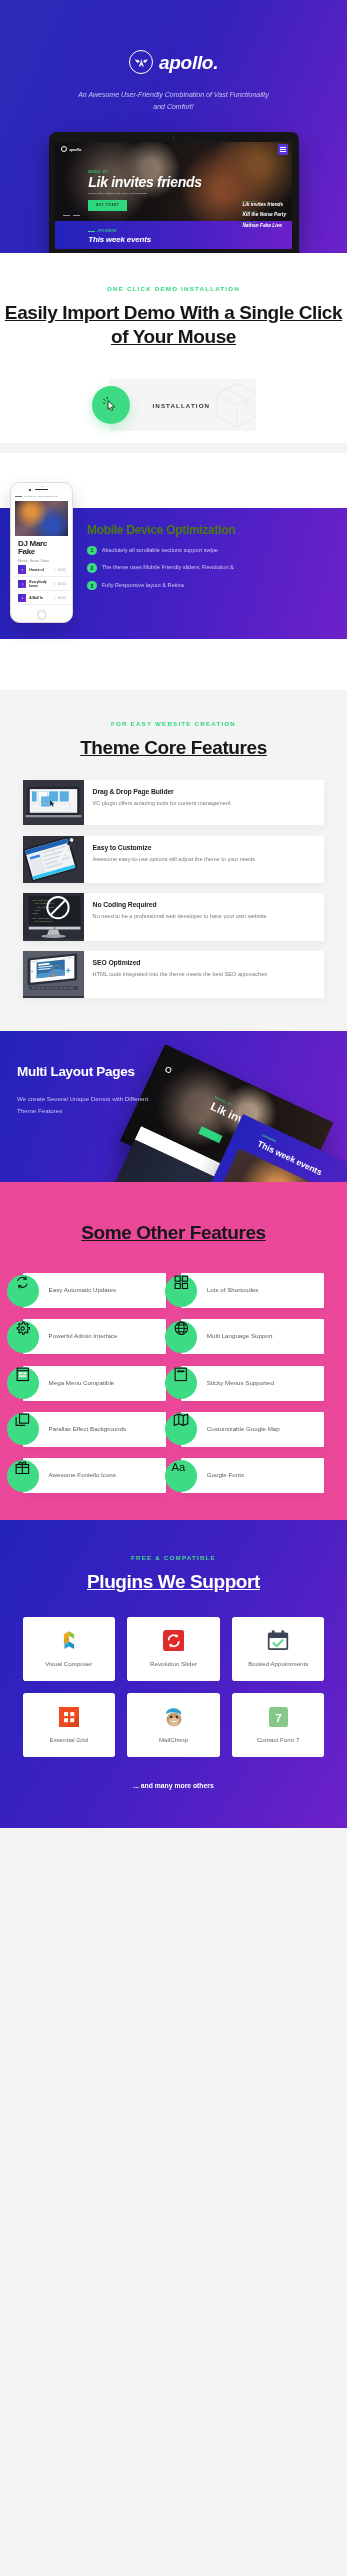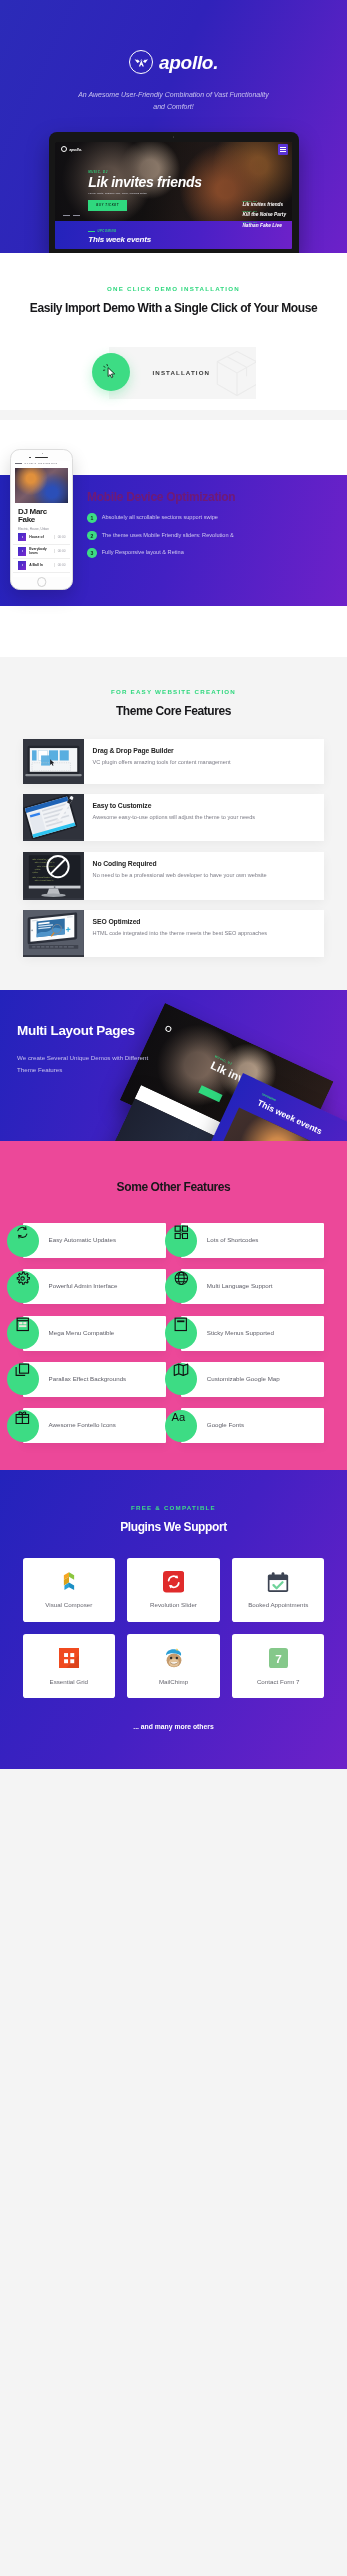--- a/index.html
+++ b/index.html
@@ -113,22 +113,22 @@
   .scr-foot .kick b { display: inline-block; width: 6.8px; height: 0.6px; background: #2fd87e; vertical-align: middle; margin-right: 2.3px; }
   .scr-foot .ttl { position: absolute; left: 33px; top: 14.7px; color: #fff; font-size: 8px; font-weight: 700; letter-spacing: -0.2px; }
 
   
   .sec { padding: 0 10.2px; }
   .kicker {
     text-align: center; color: #2fd87e; font-size: 6.2px; font-weight: 700;
     letter-spacing: 1.2px;
   }
   .h2 {
-    text-align: center; font-size: 12px; font-weight: 700; letter-spacing: -0.4px;
-    line-height: 1.25; color: #17171a; margin-top: 9px;
+    text-align: center; font-size: 19px; font-weight: 700; letter-spacing: -0.4px;
+    line-height: 1.25; color: #17171a; margin-top: 9px; text-decoration: underline;
   }
 
   .import-sec { background: #fff; padding: 32px 0 0; }
   .install-wrap { margin: 26px auto 0; width: 164px; position: relative; height: 68px; }
   .install-card {
     position: absolute; left: 17px; top: 4.5px; right: 0; height: 52px;
     background: #f5f5f5; display: flex; align-items: center;
     padding-left: 44px; overflow: hidden;
   }
   .install-card .lbl { font-size: 6.2px; font-weight: 700; letter-spacing: 1.1px; color: #3a3a3a; }
@@ -172,21 +172,21 @@
   }
   .ps-title { font-size: 8px; font-weight: 700; line-height: 1.02; letter-spacing: -0.3px; padding: 4.5px 4.5px 0; }
   .ps-genre { font-size: 3.1px; color: #8b8b95; padding: 2.8px 4.5px 0; }
   .ps-track { display: flex; align-items: center; gap: 2.8px; padding: 2.3px 4.5px; border-bottom: 0.6px solid #eee; }
   .ps-play { width: 8.5px; height: 8.5px; background: linear-gradient(135deg, #3a2bc5, #7b2ad0); display: flex; align-items: center; justify-content: center; flex: 0 0 auto; }
   .ps-play i { width: 0; height: 0; border-left: 1.7px solid #fff; border-top: 1.1px solid transparent; border-bottom: 1.1px solid transparent; }
   .ps-tname { font-size: 3.4px; font-weight: 700; flex: 1; }
   .ps-ttime { font-size: 3.1px; color: #9a9aa3; border-left: 0.6px solid #e3e3e3; padding-left: 2.8px; }
 
   .mobile-copy { position: absolute; left: 87px; right: 9px; top: 71px; z-index: 4; }
-  .mobile-copy h3 { color: #701a75; font-size: 12px; font-weight: 700; line-height: 1.15; letter-spacing: -0.3px; }
+  .mobile-copy h3 { color: #4d7c0f; font-size: 12px; font-weight: 700; line-height: 1.15; letter-spacing: -0.3px; }
   .mfeat { display: flex; gap: 5.1px; margin-top: 8px; align-items: flex-start; }
   .mfeat .num {
     width: 9.6px; height: 9.6px; border-radius: 50%; background: #3ddc84;
     color: #10301f; font-size: 5.1px; font-weight: 700;
     display: flex; align-items: center; justify-content: center; flex: 0 0 auto;
   }
   .mfeat .txt { color: #cfc8ef; font-size: 5.6px; line-height: 1.45; }
 
   
   .core-sec { background: #f4f4f4; padding: 30.5px 0 22.6px; }

